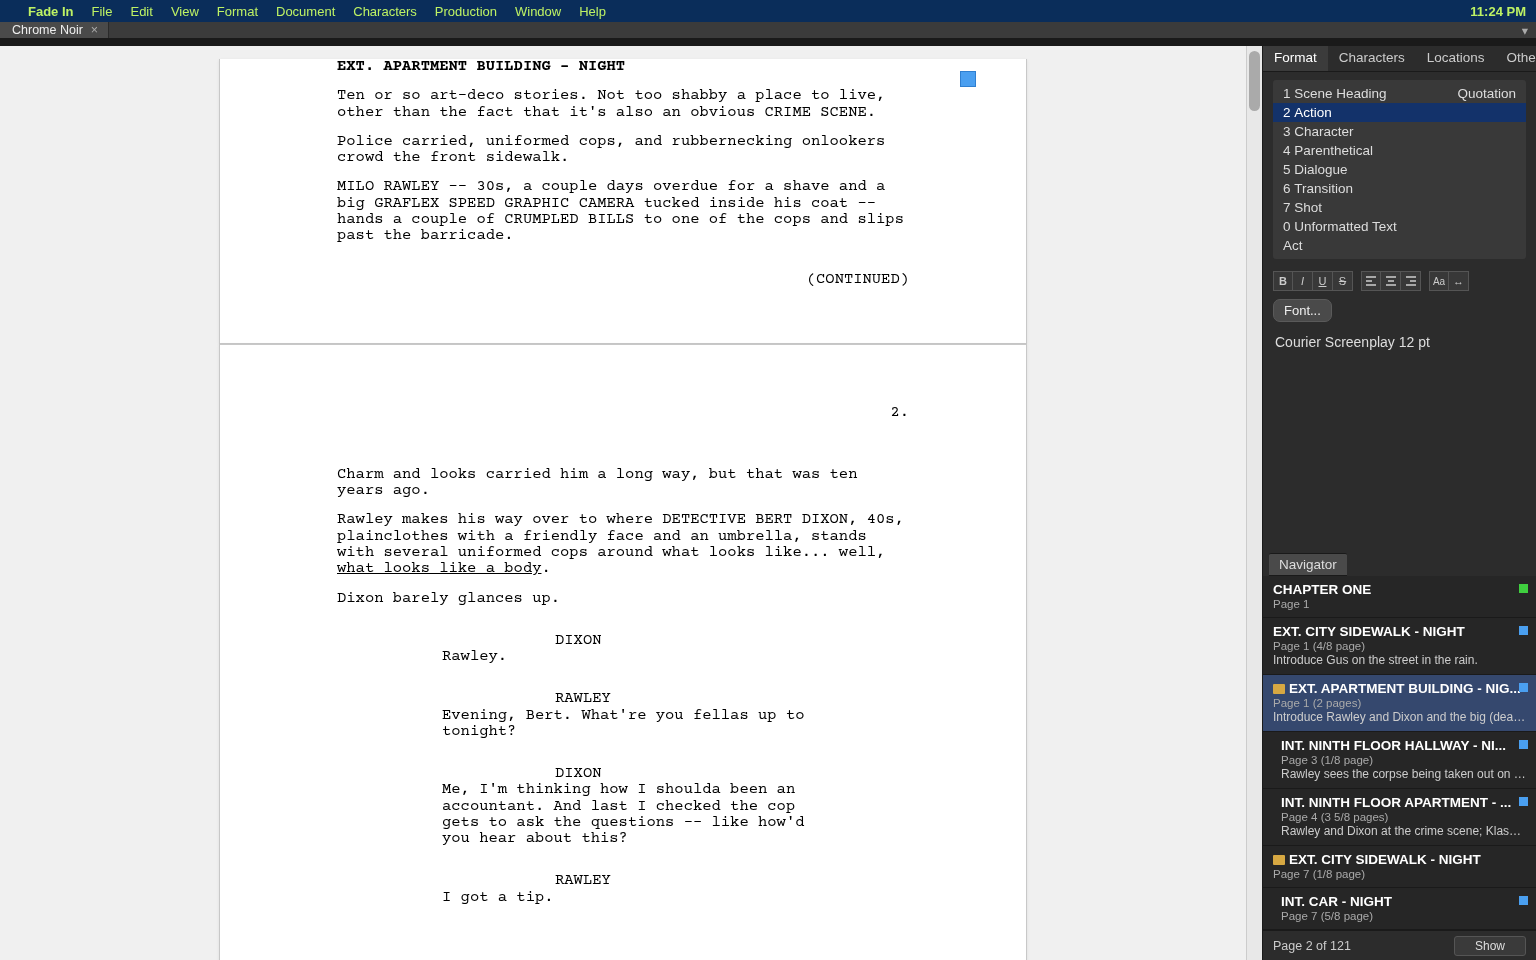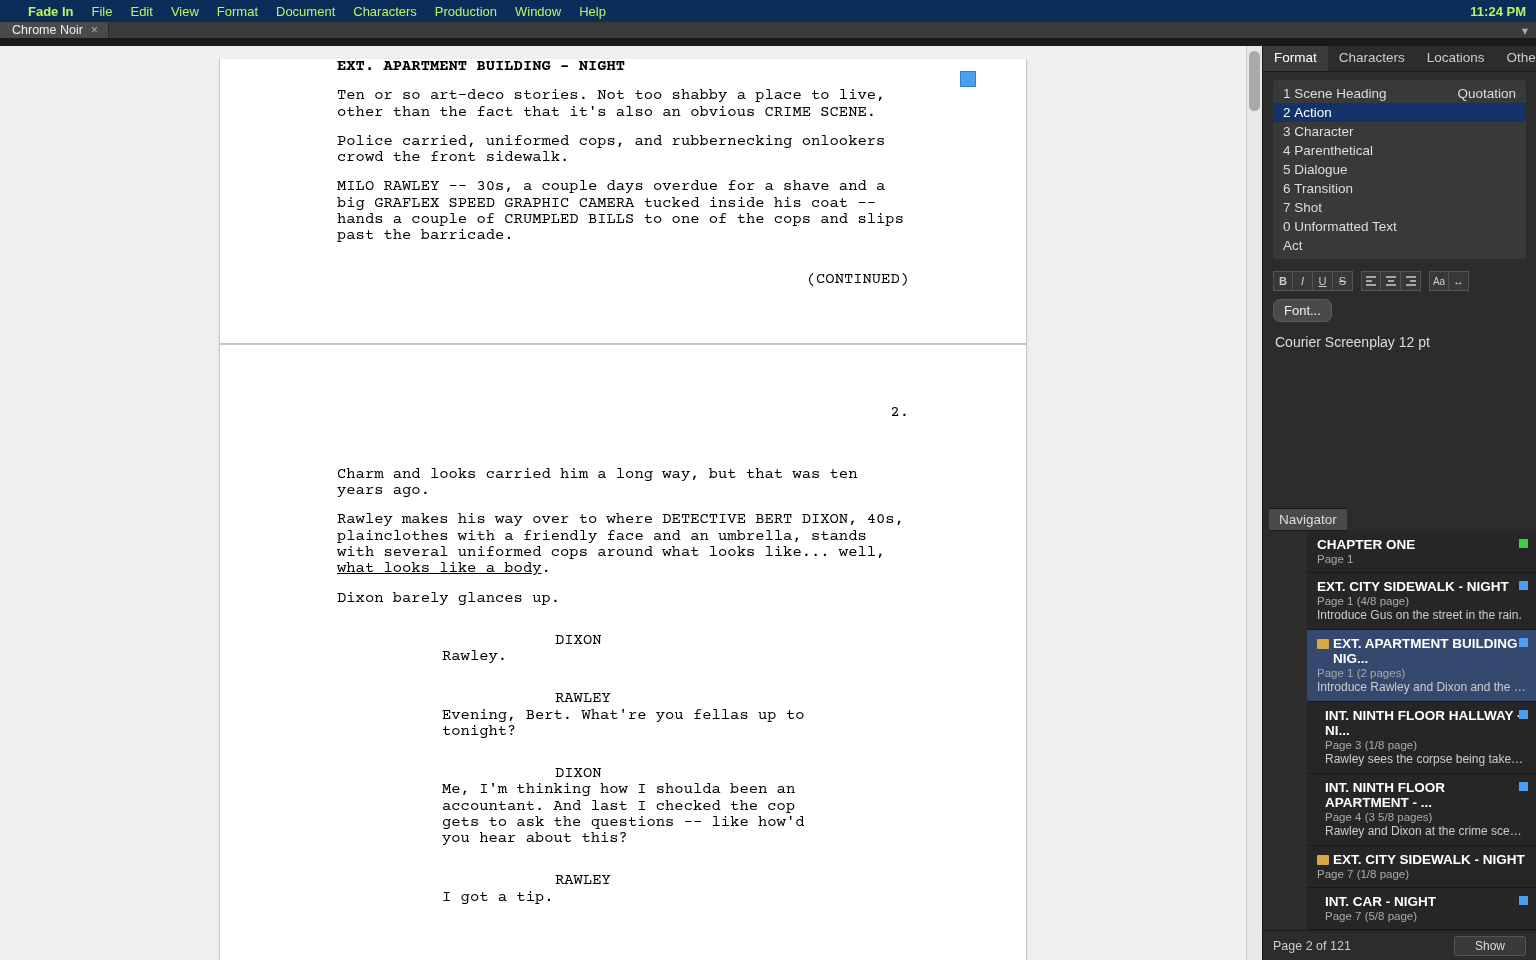--- a/index.html
+++ b/index.html
@@ -182,21 +182,20 @@
   font-size: 13.5px;
   border-top: 1px solid #1a1a1a;
   border-bottom: 1px solid #1a1a1a;
   width: fit-content;
   margin-left: 6px;
   border-radius: 2px 2px 0 0;
 }
 .nav {
   background: #262626;
   overflow: auto;
-  margin-left: 44px;
 }
 .nav-item {
   padding: 6px 10px 7px 10px;
   border-bottom: 1px solid #1a1a1a;
   position: relative;
 }
 .nav-item.indent1 { padding-left: 18px; }
 .nav-item.sel { background: #35486e; }
 .nav-item .nt { font-weight: 600; color: #fff; font-size: 13.5px; display:flex; align-items:flex-start; gap:4px;}
 .nav-item .folder { width:12px; height:10px; background:#d7a842; display:inline-block; border-radius:1px; flex-shrink:0; margin-top:3px;}

